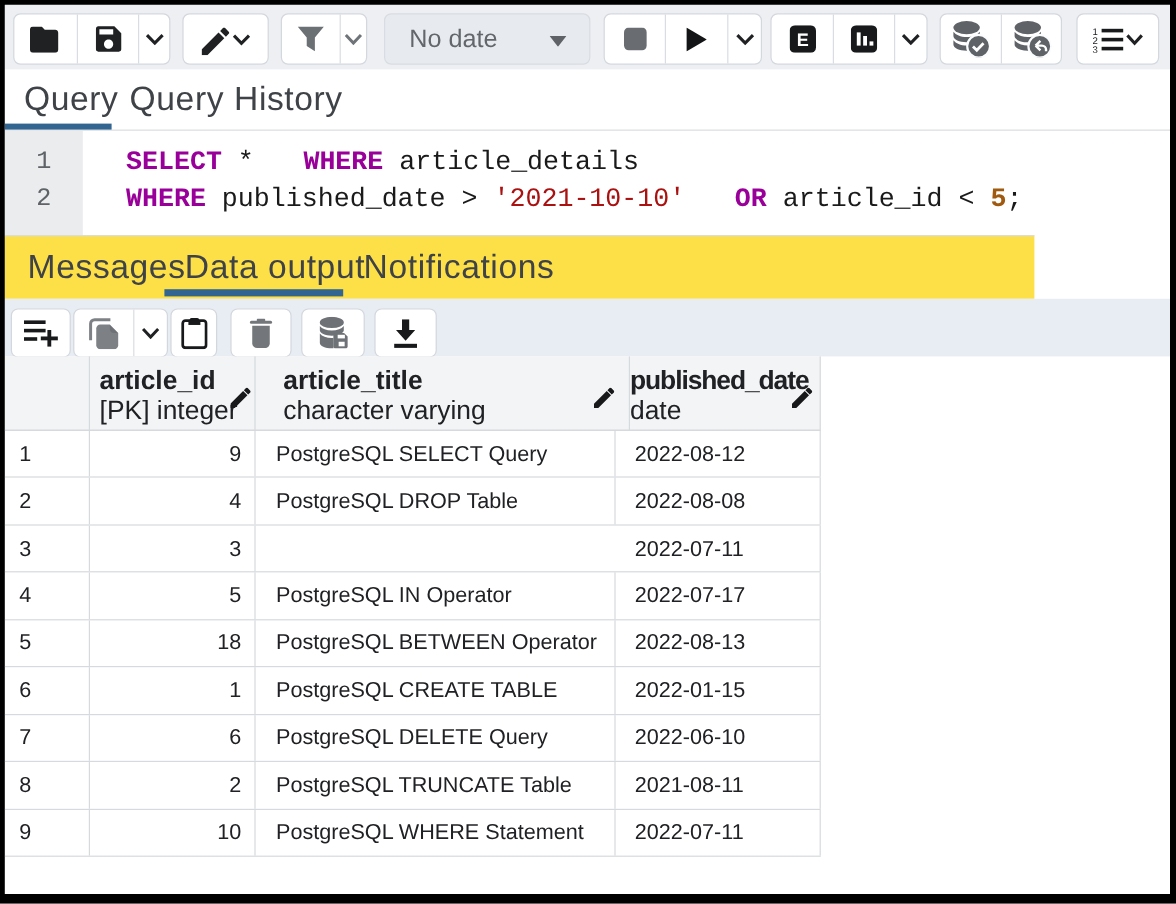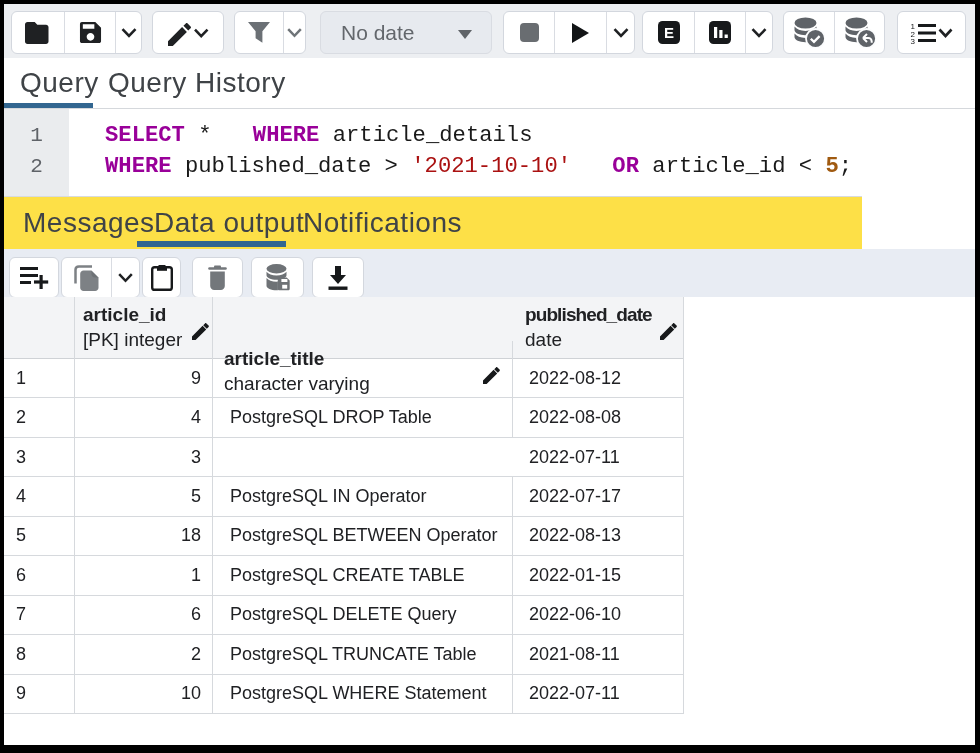--- a/index.html
+++ b/index.html
@@ -23,21 +23,21 @@
   .kw{color:#990099;font-weight:bold;margin-left:28px;}
   .str{color:#aa1111;}
   .num{color:#a05a10;font-weight:bold;}
   
   #tabs2{position:absolute;left:0;top:192px;width:858px;height:53px;background:#fde047;border-top:1px solid #d8dbde;box-sizing:border-box;}
   
   #tb2{position:absolute;left:0;top:245px;width:971px;height:48px;background:#e8ecf3;}
   .grp2{position:absolute;top:8px;height:41px;background:#fff;border:1px solid #d3d7de;border-radius:6px;display:flex;box-sizing:border-box;}
   
   #grid{position:absolute;left:0;top:293px;width:680px;}
-  #ghead{height:62px;background:#f3f4f6;border-bottom:1px solid #cfd2d6;box-sizing:border-box;position:relative;font-size:19px;color:#202124;}
+  #ghead{height:62px;background:#f3f4f6;border-bottom:1px solid #cfd2d6;box-sizing:border-box;position:relative;font-size:22px;color:#202124;}
   .hcol{position:absolute;top:0;height:62px;box-sizing:border-box;border-right:1px solid #d6d9dd;}
   .hline1{position:absolute;top:7px;font-weight:bold;white-space:nowrap;}
   .hline2{position:absolute;top:32px;white-space:nowrap;}
   .grow{height:39.445px;border-bottom:1px solid #d6d9dd;box-sizing:border-box;position:relative;font-size:18px;color:#202124;}
   .gc{position:absolute;top:0;height:100%;display:flex;align-items:center;box-sizing:border-box;border-right:1px solid #d6d9dd;white-space:nowrap;}
   .pencil{position:absolute;}
 </style>
 </head>
 <body>
 <div id="frame">
@@ -271,39 +271,40 @@
   <div id="grid">
     <div id="ghead">
       <div class="hcol" style="left:0;width:71px;"></div>
       <div class="hcol" style="left:71px;width:138px;">
         <div class="hline1" style="left:8px;">article_id</div>
         <div class="hline2" style="left:8px;">[PK] integer</div>
         <svg class="pencil" style="left:117px;top:26px;" width="17" height="17" viewBox="0 0 17 17">
             <path fill="#17191b" d="M0 13.4V17h3.6L14.2 6.4l-3.6-3.6L0 13.4zM16.6 4c.4-.4.4-1 0-1.4L14.4.4c-.4-.4-1-.4-1.4 0l-1.8 1.8 3.6 3.6L16.6 4z"></path>
           </svg>
       </div>
-      <div class="hcol" style="left:209px;width:300px;margin-top:44px;">
+      <div class="hcol" style="left:221px;width:300px;">
         <div class="hline1" style="left:11px;">article_title</div>
         <div class="hline2" style="left:11px;">character varying</div>
         <svg class="pencil" style="left:270px;top:26px;" width="17" height="17" viewBox="0 0 17 17">
             <path fill="#17191b" d="M0 13.4V17h3.6L14.2 6.4l-3.6-3.6L0 13.4zM16.6 4c.4-.4.4-1 0-1.4L14.4.4c-.4-.4-1-.4-1.4 0l-1.8 1.8 3.6 3.6L16.6 4z"></path>
           </svg>
       </div>
       <div class="hcol" style="left:509px;width:171px;">
         <div class="hline1" style="left:12px;letter-spacing:-0.9px;">published_date</div>
         <div class="hline2" style="left:12px;">date</div>
         <svg class="pencil" style="left:147px;top:26px;" width="17" height="17" viewBox="0 0 17 17">
             <path fill="#17191b" d="M0 13.4V17h3.6L14.2 6.4l-3.6-3.6L0 13.4zM16.6 4c.4-.4.4-1 0-1.4L14.4.4c-.4-.4-1-.4-1.4 0l-1.8 1.8 3.6 3.6L16.6 4z"></path>
           </svg>
       </div>
     </div>
     <div id="gbody">
     <div class="grow">
           <div class="gc" style="left:0;width:71px;padding-left:12px;">1</div>
           <div class="gc" style="left:71px;width:138px;justify-content:flex-end;padding-right:11px;">9</div>
+          <div class="gc" style="left:209px;width:300px;padding-left:17px;">PostgreSQL SELECT Query</div>
           <div class="gc" style="left:509px;width:171px;padding-left:16px;">2022-08-12</div>
         </div>
     <div class="grow">
           <div class="gc" style="left:0;width:71px;padding-left:12px;">2</div>
           <div class="gc" style="left:71px;width:138px;justify-content:flex-end;padding-right:11px;">4</div>
           <div class="gc" style="left:209px;width:300px;padding-left:17px;">PostgreSQL DROP Table</div>
           <div class="gc" style="left:509px;width:171px;padding-left:16px;">2022-08-08</div>
         </div>
     <div class="grow">
           <div class="gc" style="left:0;width:71px;padding-left:12px;">3</div>

